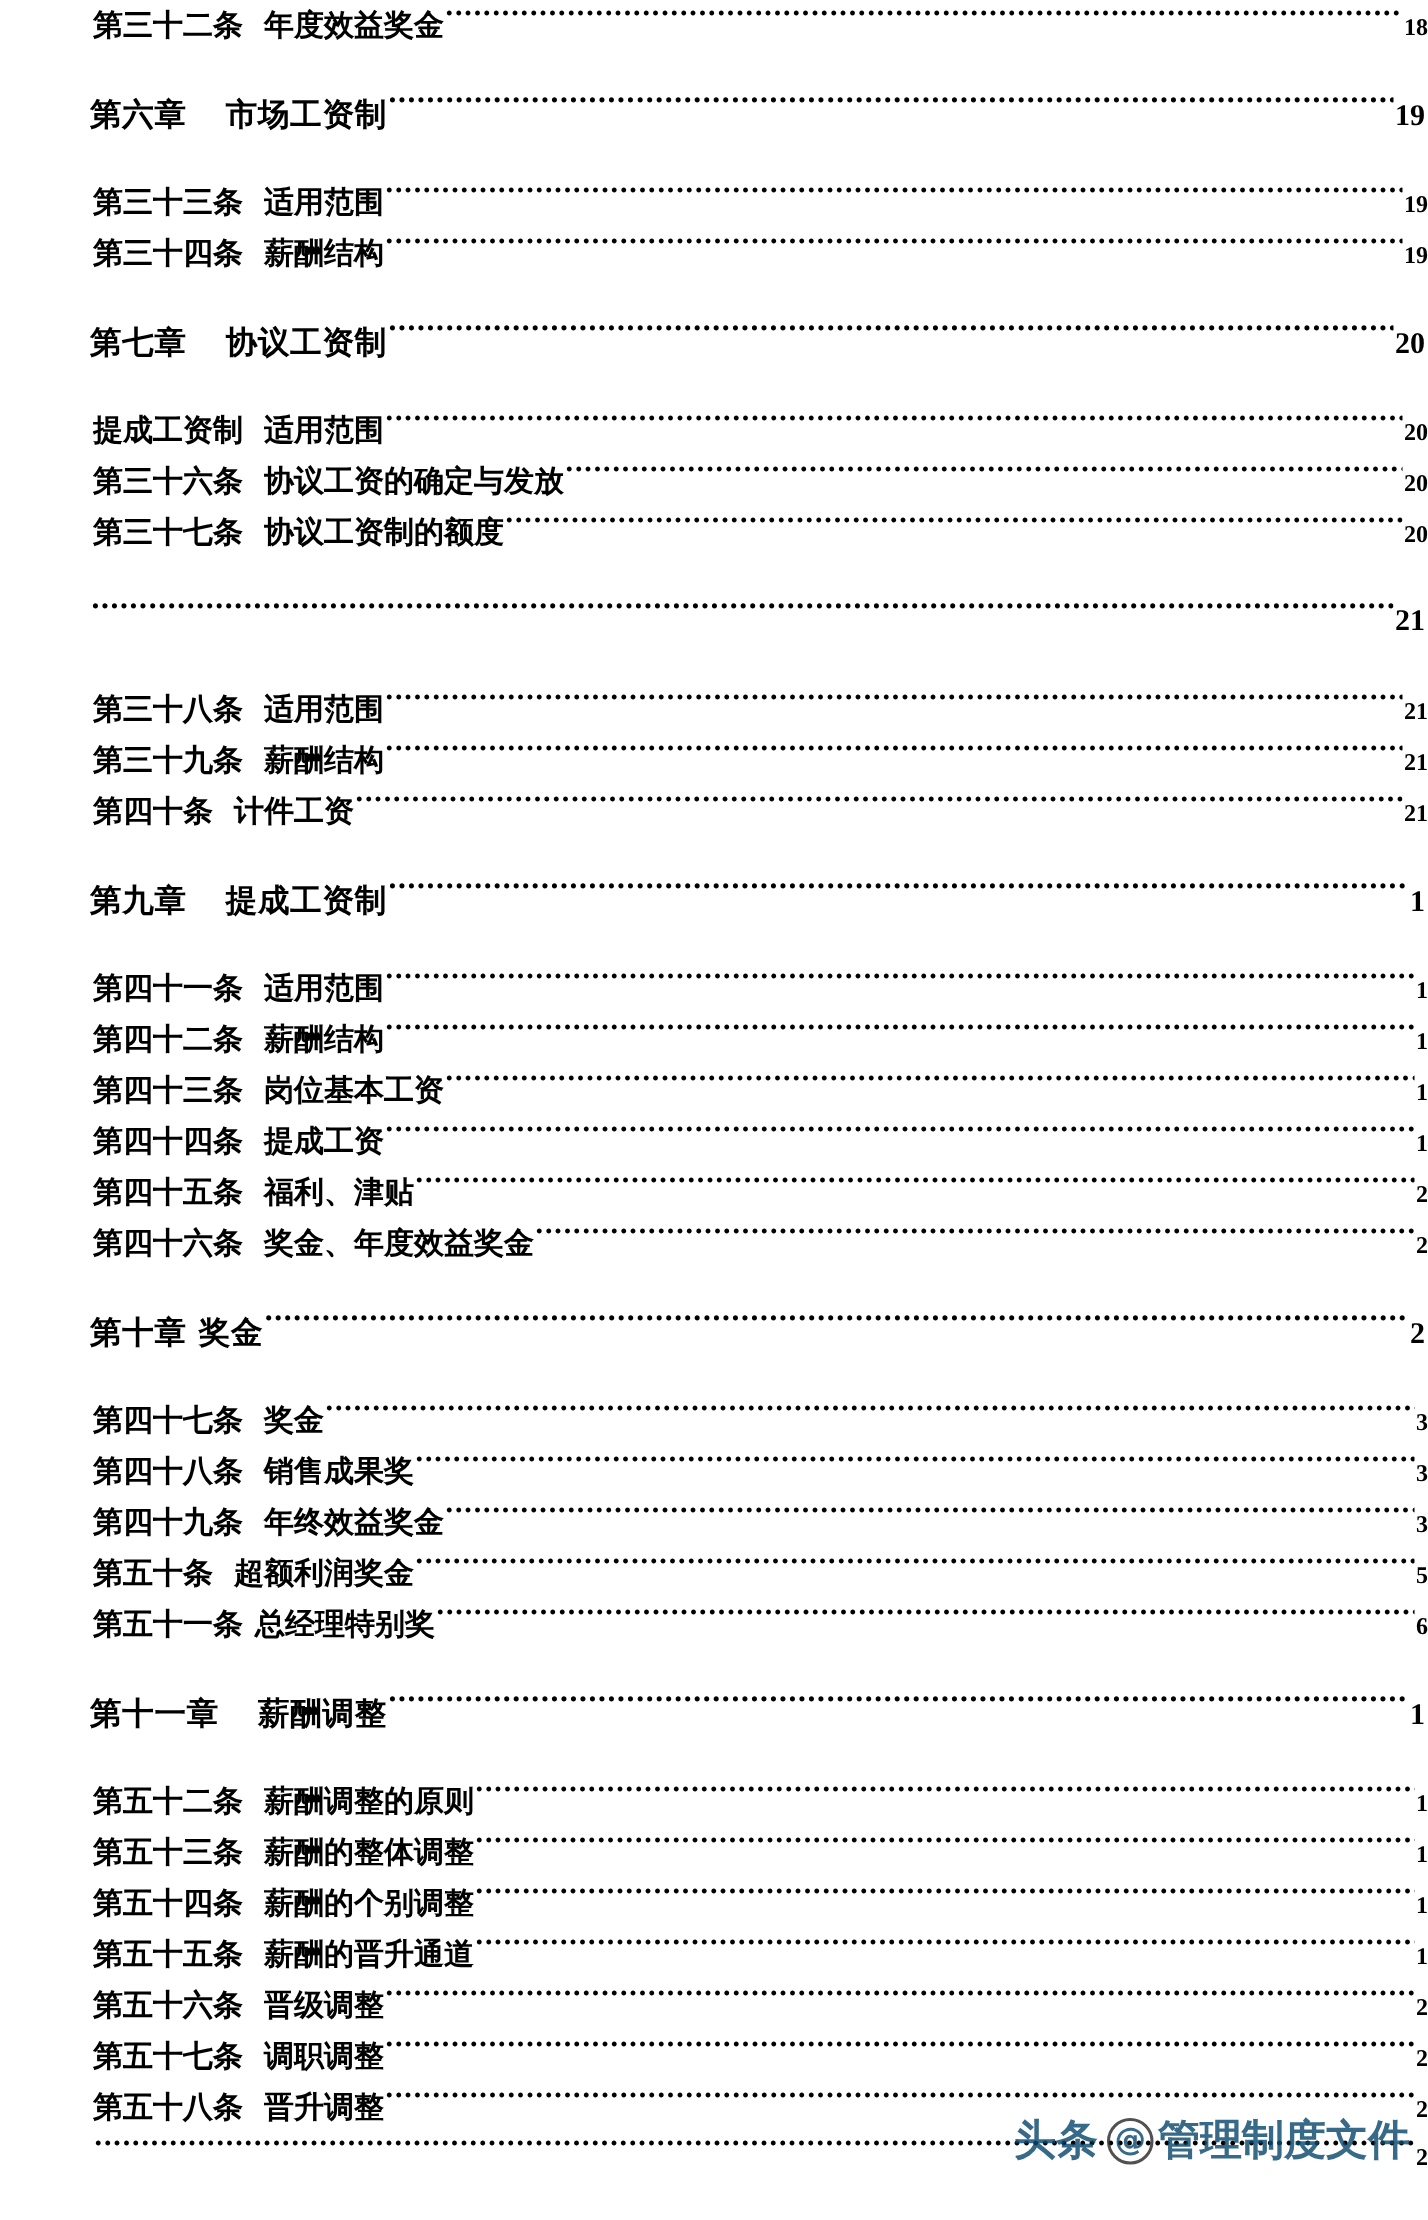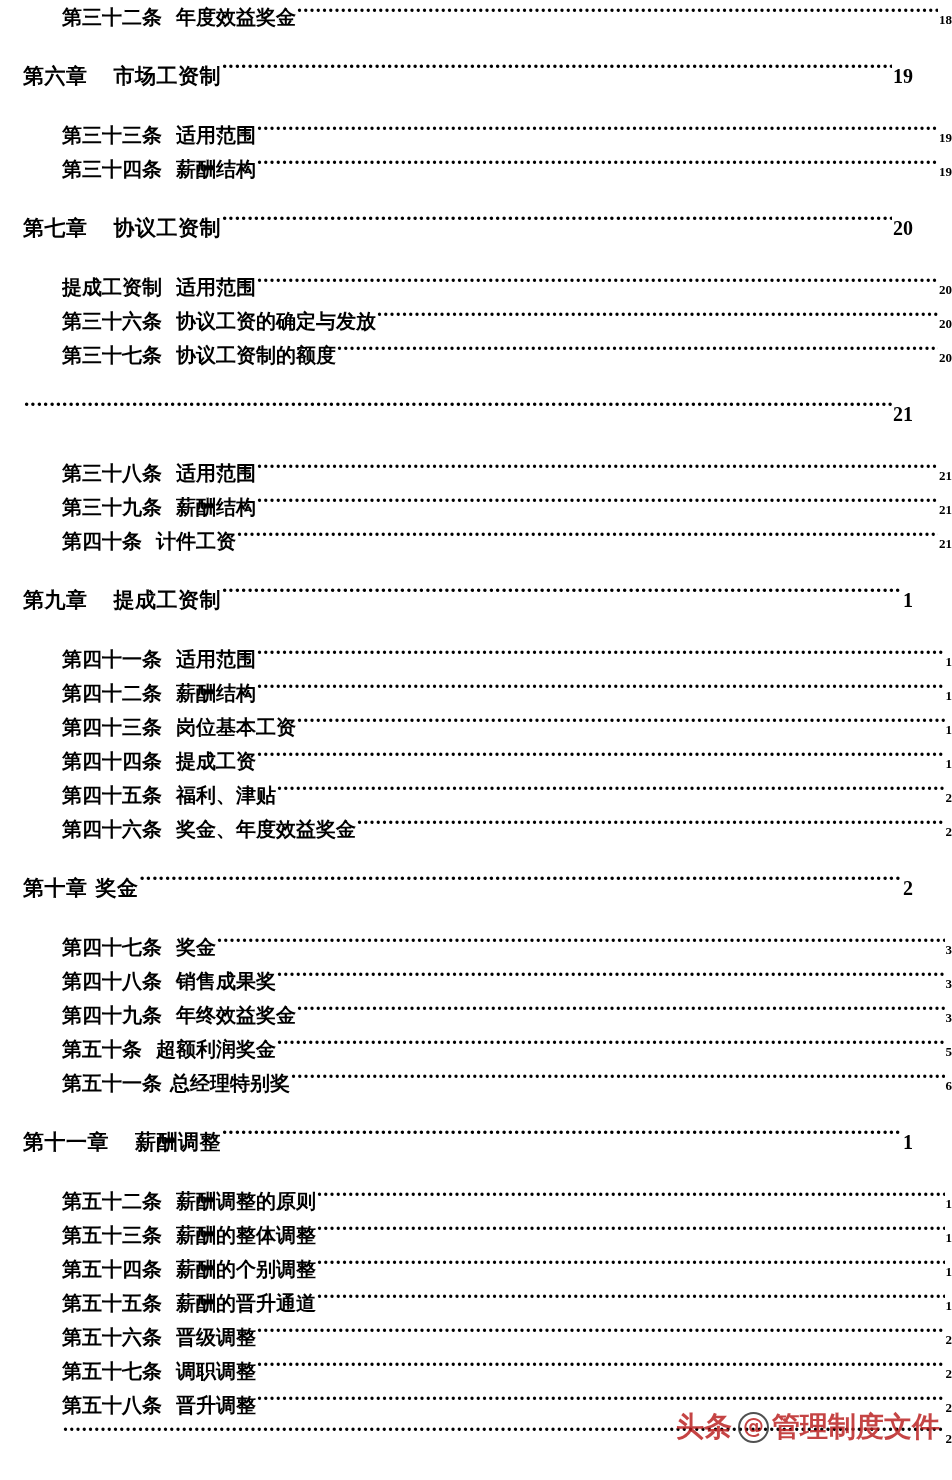--- a/index.html
+++ b/index.html
@@ -28,21 +28,21 @@
   .row {
     display: flex;
     align-items: baseline;
     width: 890px;
     white-space: nowrap;
     overflow: hidden;
   }
 
   
   .row.chapter {
-    margin-left: 23px;
+    margin-left: 60px;
     font-weight: bold;
     font-size: 21px;
     height: 40px;
     line-height: 40px;
   }
   .row.chapter .label { letter-spacing: 0.5px; }
   .row.chapter .leader {
     flex: 1 1 auto;
     overflow: hidden;
     height: 1em;
@@ -87,41 +87,41 @@
     font-size: 20px;
     letter-spacing: 1.25px;
     display: block;
     position: absolute;
     bottom: 0.1em;
     left: 0;
     white-space: nowrap;
   }
   .row.article .page {
     flex: 0 0 auto;
-    font-size: 13px;
+    font-size: 16px;
     text-align: center;
   }
 
   .gap-wide { display: inline-block; width: 26px; }
   .gap-mid  { display: inline-block; width: 14px; }
   .gap-narrow { display: inline-block; width: 8px; }
 
   .spacer-lg { height: 22px; }
 
   
   #watermark {
     position: absolute;
     left: 676px;
     top: 1408px;
     display: flex;
     align-items: center;
     font-family: "DejaVu Sans", "Liberation Sans", sans-serif;
     font-weight: bold;
     font-size: 28px;
-    color: #b91c1c;
+    color: #0c4a6e;
     opacity: 0.82;
     letter-spacing: 0px;
     white-space: nowrap;
     pointer-events: none;
   }
   #watermark .wm-brand { margin-right: 6px; }
   #watermark .wm-at {
     display: inline-block;
     width: 27px;
     height: 27px;

